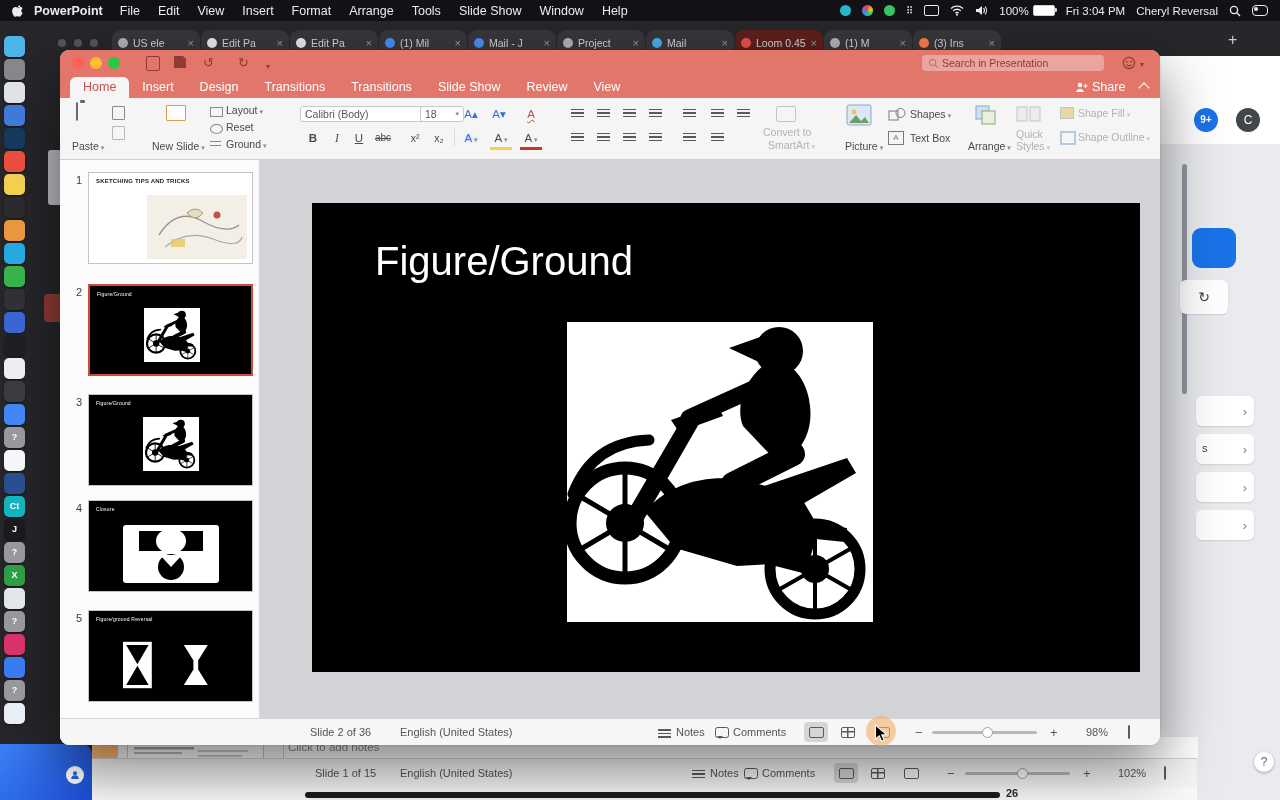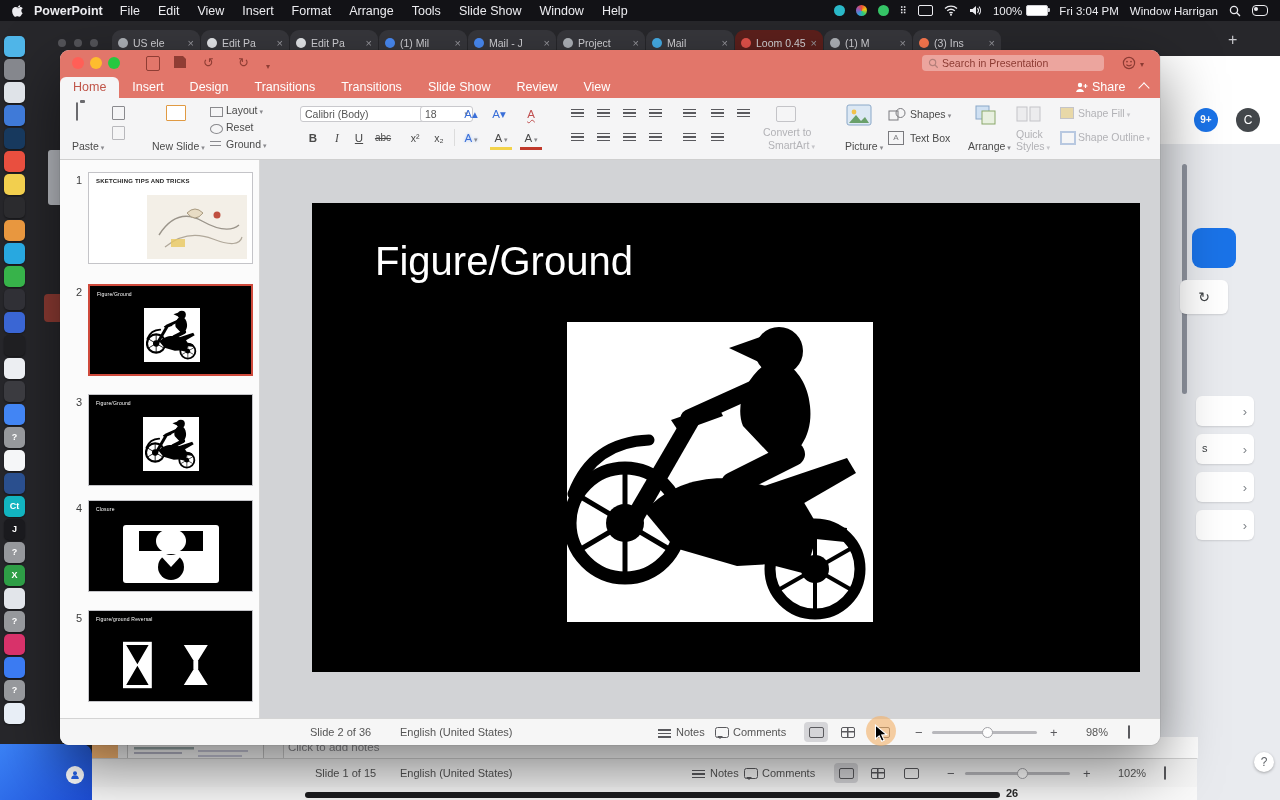--- a/index.html
+++ b/index.html
@@ -39,21 +39,21 @@
   
   #ppt{left:60px;top:50px;width:1100px;height:695px;border-radius:9px;overflow:hidden;z-index:20;
        box-shadow:0 22px 60px rgba(0,0,0,.5),0 0 1px rgba(0,0,0,.5);background:#f5f5f6}
   #titlebar{left:0;top:0;width:1100px;height:26px;background:#e2766a}
   .light{width:12px;height:12px;border-radius:50%;position:absolute;top:7px}
   .tb-ic{position:absolute;top:5px;color:#8f3d34;font-size:13px;line-height:16px}
   #ppt-title{position:absolute;left:0;right:0;top:5px;text-align:center;color:#6d241d;font-size:13px}
   #ppt-search{position:absolute;left:862px;top:5px;width:182px;height:16px;background:rgba(255,255,255,.35);
               border:none;border-radius:4px;font-size:10.5px;color:#7e2f27;padding:0 4px 0 20px;box-sizing:border-box;outline:none}
   #ppt-search::placeholder{color:#8c3b33}
-  #tabrow{left:0;top:26px;width:1100px;height:22px;background:#e2766a;display:flex;align-items:flex-end;box-sizing:border-box}
+  #tabrow{left:0;top:26px;width:1100px;height:22px;background:#e2766a;display:flex;align-items:flex-end;padding-left:10px;box-sizing:border-box}
   .rtab{color:#fff;font-size:12.5px;padding:3px 13px 4px;white-space:nowrap}
   .rtab.active{background:#f5f5f6;color:#c0564a;border-radius:6px 6px 0 0}
   #ribbon{left:0;top:48px;width:1100px;height:62px;background:#f5f5f6;border-bottom:1px solid #cfcfcf;box-sizing:border-box}
   .rlb{font-size:10.5px;color:#4a4a4a;white-space:nowrap}
   .gray{color:#b2b2b6}
   .dda::after{content:"▾";font-size:7px;color:#8a8a8e;margin-left:2px}
   .ddg::after{content:"▾";font-size:7px;color:#c4c4c8;margin-left:2px}
   .combo{position:absolute;height:16px;border:1px solid #c9c9cd;background:#fff;border-radius:3px;
          font-size:10.5px;color:#555;display:flex;align-items:center;padding:0 4px;box-sizing:border-box}
   .fbtn{position:absolute;width:22px;height:18px;text-align:center;font-size:11.5px;color:#4a4a4a;line-height:18px}
@@ -175,21 +175,21 @@
       <svg width="13" height="11" viewBox="0 0 13 11">
           <path fill="#ececf0" d="M1 4h2.5L7 1v9L3.5 7H1z"></path>
           <path d="M8.5 3.2a3.4 3.4 0 0 1 0 4.6M10 1.6a5.8 5.8 0 0 1 0 7.8" stroke="#ececf0" stroke-width="1.1" fill="none"></path>
         </svg>
     </span>
     <span class="batt">
       <span>100%</span>
       <span class="batt-body"></span>
     </span>
     <span>Fri 3:04 PM</span>
-    <span>Window Harrigan</span>
+    <span>Cheryl Reversal</span>
     <span style="display:flex">
       <svg width="12" height="12" viewBox="0 0 12 12">
           <circle cx="5" cy="5" r="3.6" fill="none" stroke="#ececf0" stroke-width="1.3"></circle>
           <line x1="7.8" y1="7.8" x2="11" y2="11" stroke="#ececf0" stroke-width="1.3"></line>
         </svg>
     </span>
     <span class="cc-icon"></span>
   </div>
 </div>
 
@@ -398,21 +398,21 @@
     <span class="abs" style="left:150px;top:9px;width:11px;height:8px;border:1.2px solid #8a8a8e"></span>
     <span class="abs rlb dda" style="left:166px;top:6px"><span>Layout</span></span>
     <span class="abs" style="left:150px;top:26px;width:11px;height:8px;border:1.2px solid #8a8a8e;border-radius:50%"></span>
     <span class="abs rlb" style="left:166px;top:23px"><span>Reset</span></span>
     <span class="abs" style="left:150px;top:43px;width:11px;height:8px;background:repeating-linear-gradient(to bottom,#8a8a8e 0 1.5px,transparent 1.5px 4px)"></span>
     <span class="abs rlb dda" style="left:166px;top:40px"><span>Ground</span></span>
     
     <div class="combo dda" style="left:240px;top:8px;width:148px">
         <span style="flex:1">Calibri (Body)</span>
       </div>
-    <div class="combo dda" style="left:360px;top:8px;width:53px">
+    <div class="combo dda" style="left:360px;top:8px;width:44px">
         <span style="flex:1">18</span>
       </div>
     <span class="fbtn" style="left:400px;top:7px;color:#3a6fd8"><span>A</span>▴</span>
     <span class="fbtn" style="left:428px;top:7px;color:#3a6fd8"><span>A</span>▾</span>
     <span class="fbtn" style="left:460px;top:7px;color:#c05050;text-decoration:underline wavy 1px #c05050">A</span>
     
     <span class="fbtn" style="left:242px;top:31px;font-weight:bold">B</span>
     <span class="fbtn" style="left:266px;top:31px;font-style:italic;font-family:'Liberation Serif',serif">I</span>
     <span class="fbtn" style="left:288px;top:31px;text-decoration:underline">U</span>
     <span class="fbtn" style="left:312px;top:31px;text-decoration:line-through;font-size:10px">abc</span>

